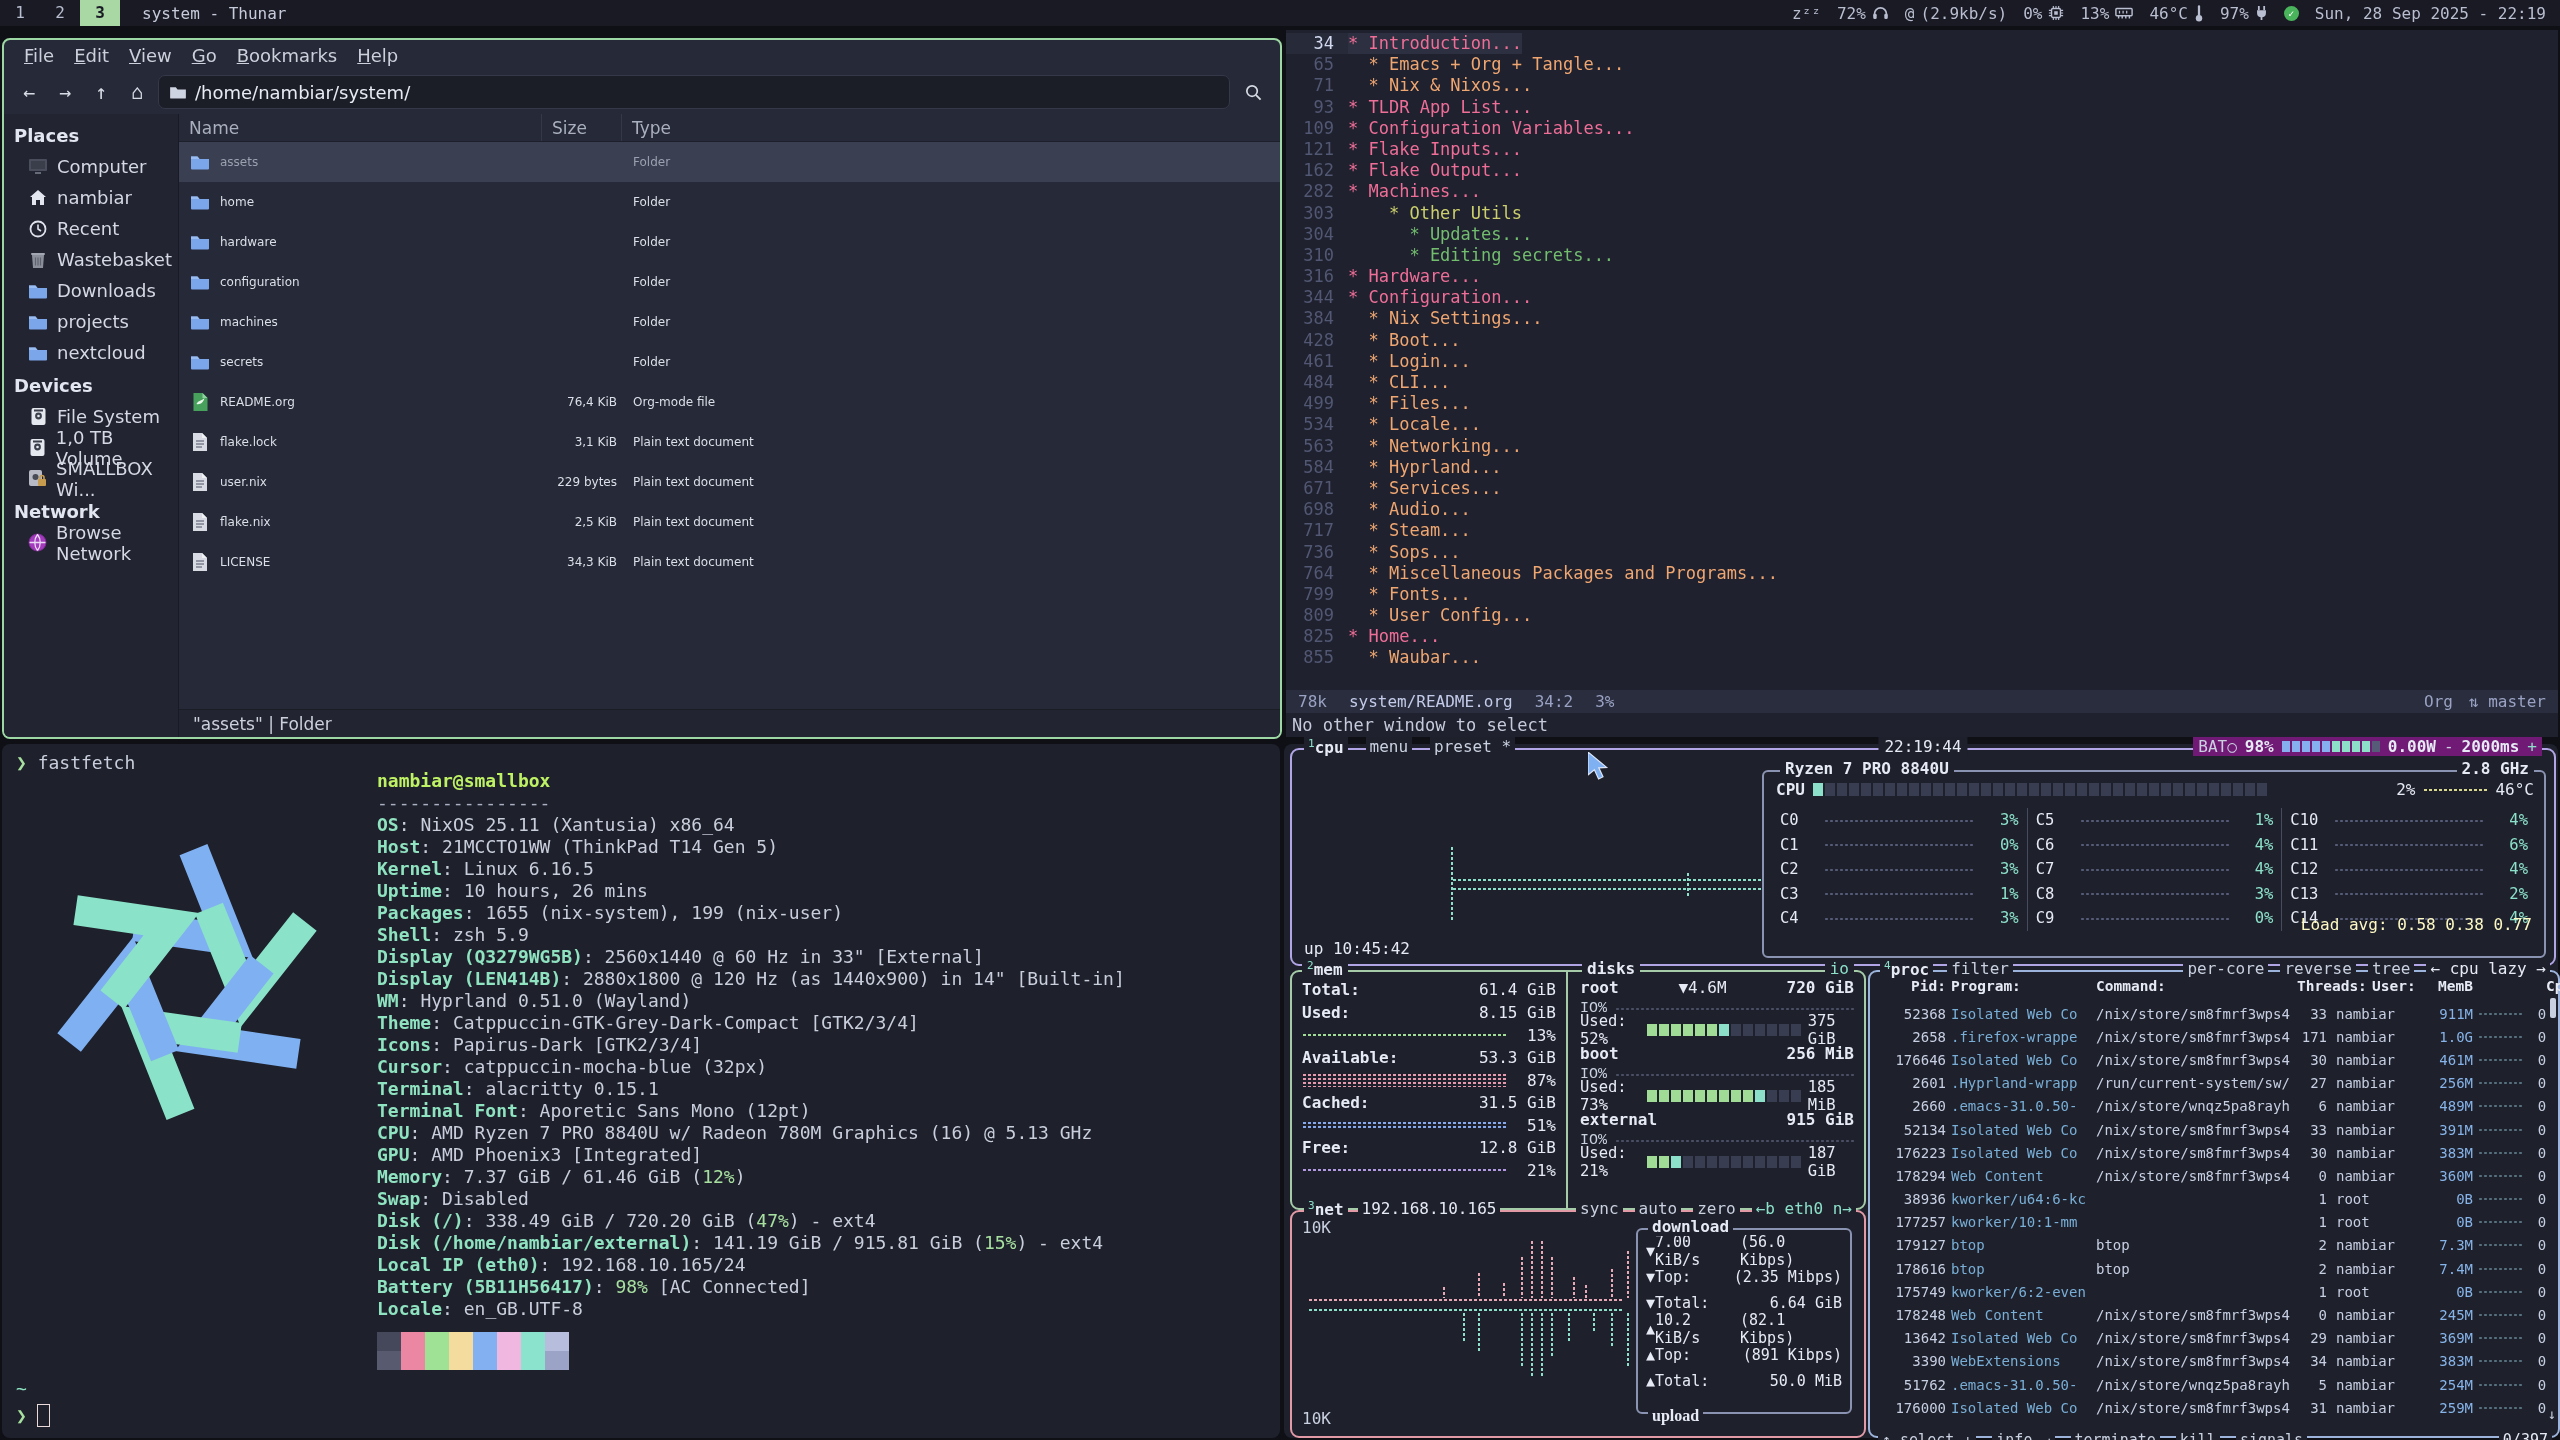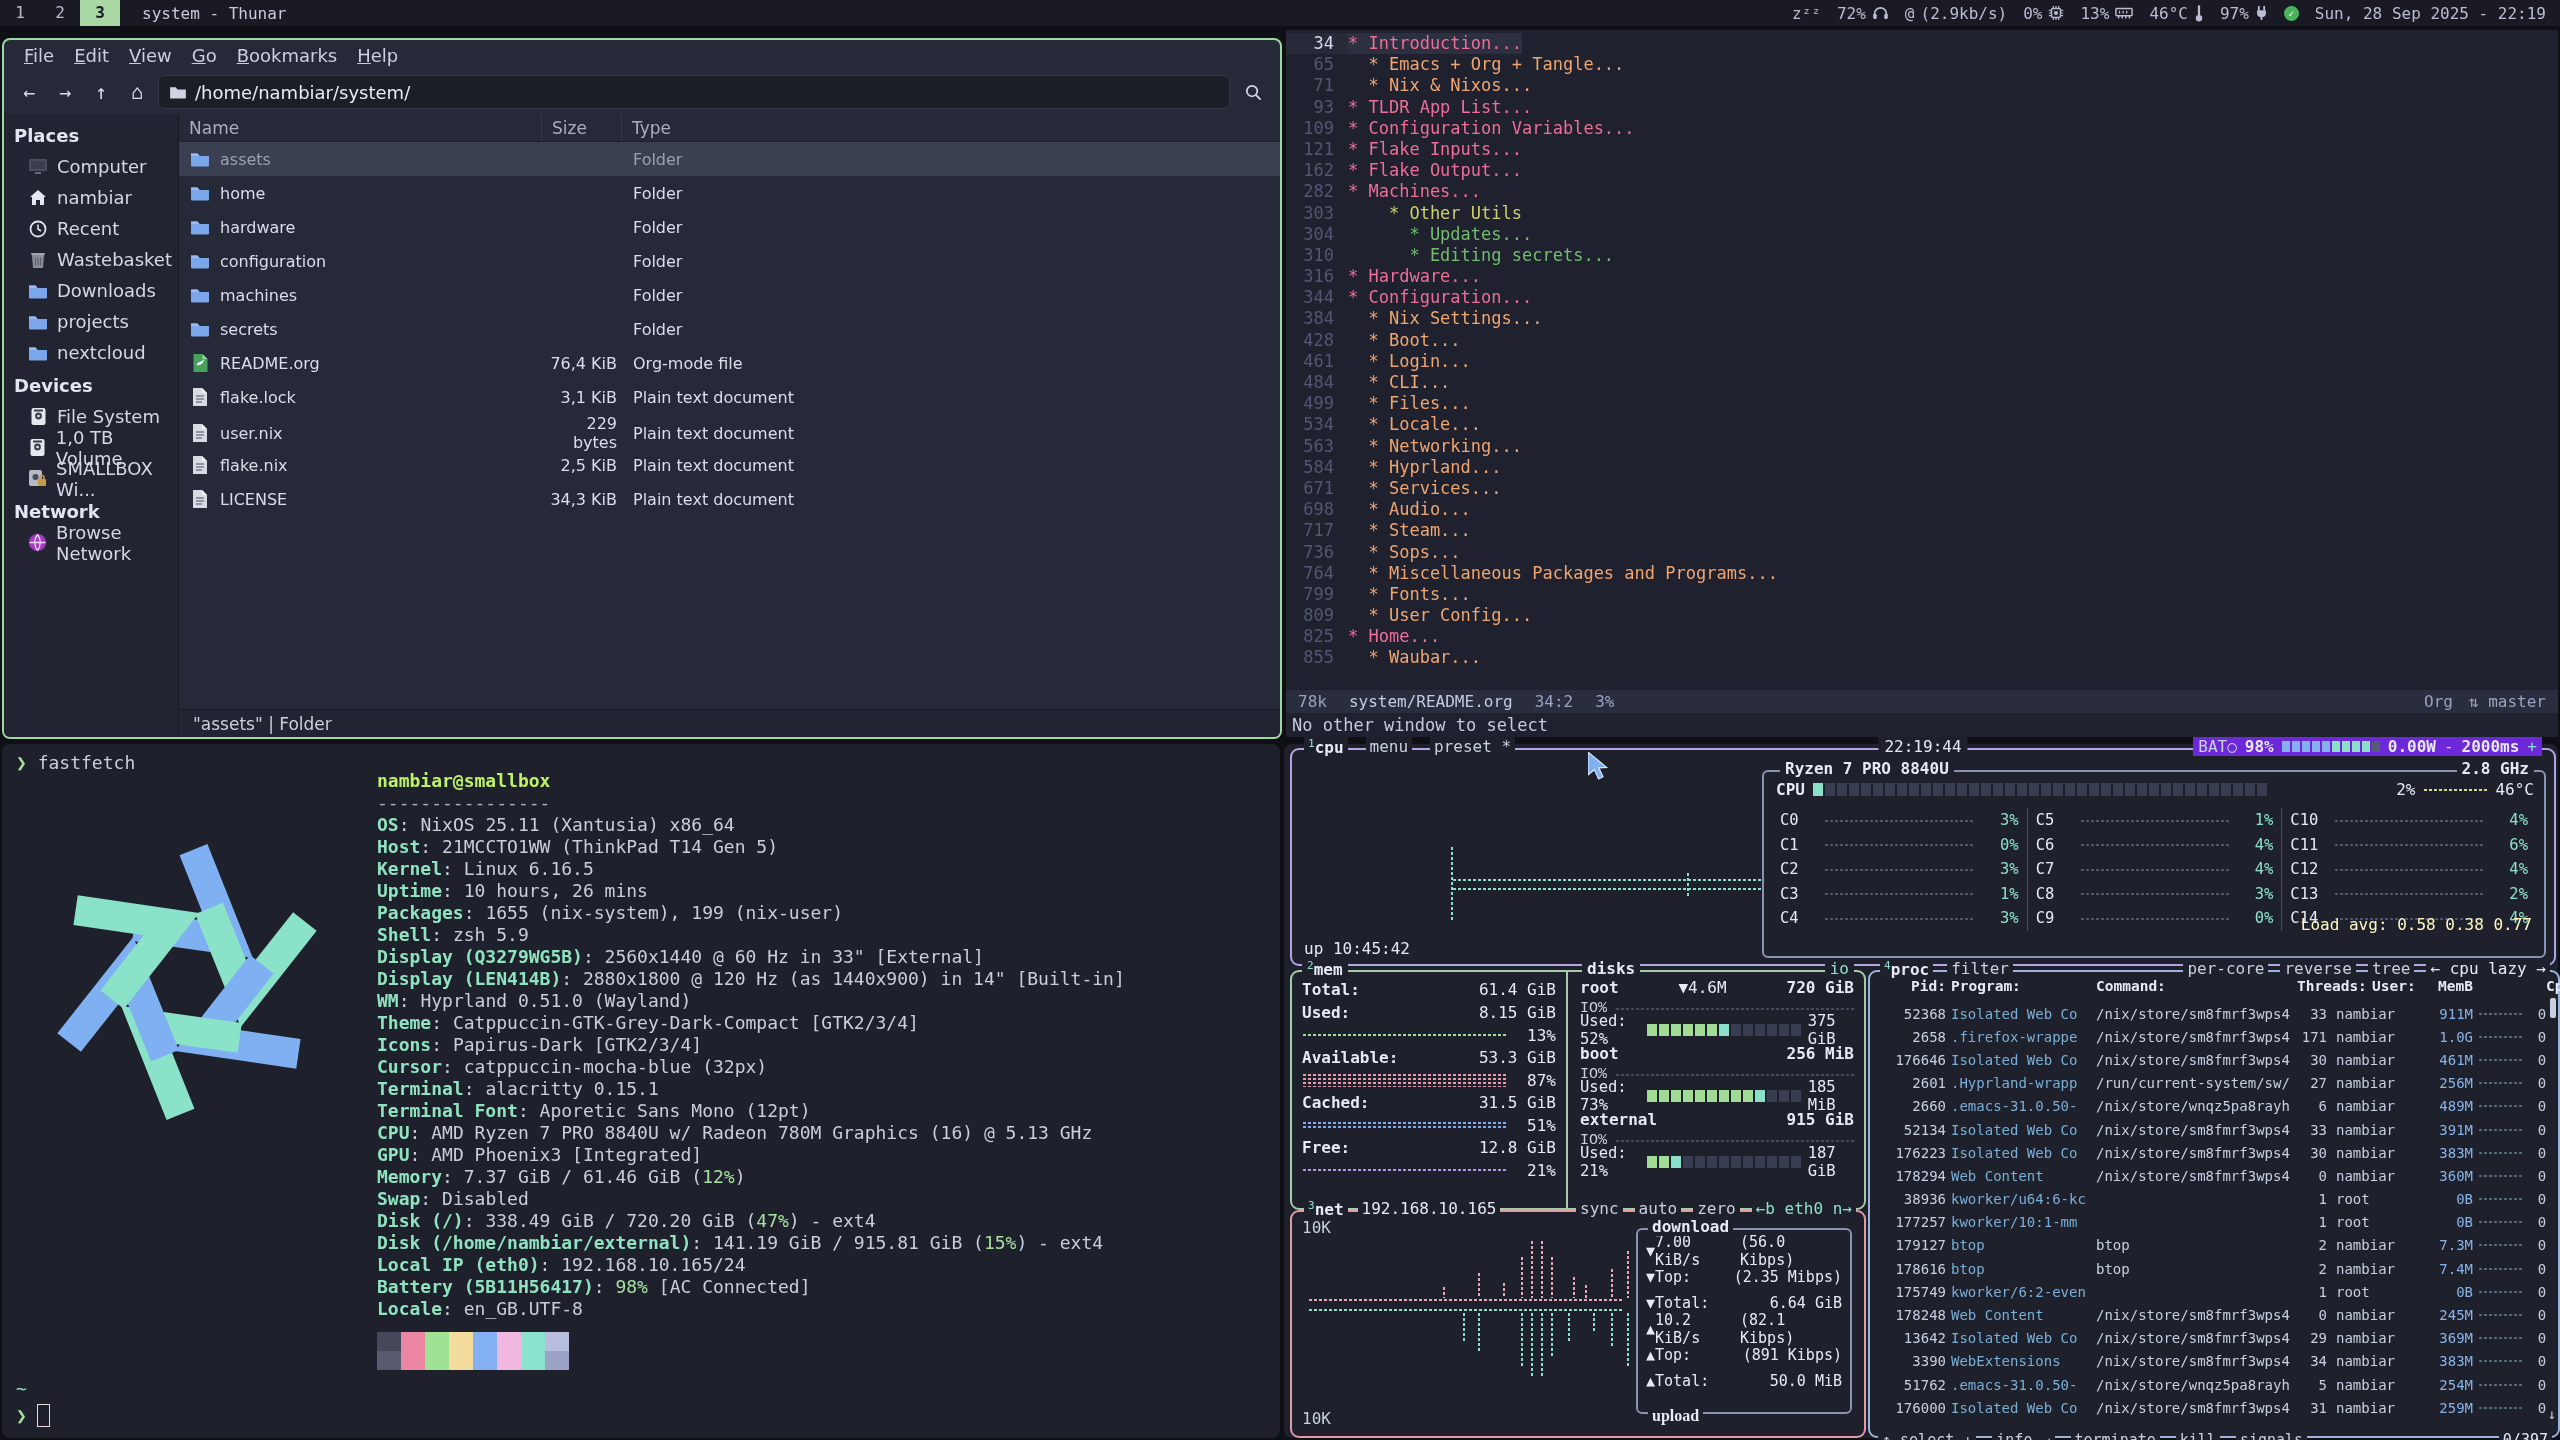--- a/index.html
+++ b/index.html
@@ -32,21 +32,21 @@
   #thunar-sidebar{width:174px;background:#222431;padding-top:4px;border-right:1px solid #191b24;}
   .side-head{font-weight:bold;font-size:18px;color:#e2e6f0;padding:7px 10px 5px 10px;}
   .side-item{height:31px;display:flex;align-items:center;gap:9px;padding-left:24px;color:#d5d9e4;font-size:18px;}
   .side-item .ic{width:20px;height:20px;display:flex;align-items:center;justify-content:center;}
   #thunar-main{flex:1;display:flex;flex-direction:column;min-width:0;}
   #thunar-colheads{height:27px;display:grid;grid-template-columns:362px 80px 1fr;align-items:center;
     color:#a9afbe;font-size:17px;border-bottom:1px solid #1d1f2a;}
   #thunar-colheads span{padding-left:10px;border-left:1px solid #343849;height:100%;display:flex;align-items:center;}
   #thunar-colheads span:first-child{border-left:none;}
   #thunar-files{flex:1;overflow:hidden;}
-  .file-row{height:34px;display:grid;grid-template-columns:362px 80px 1fr;align-items:center;font-size:16px;}
+  .file-row{height:40px;display:grid;grid-template-columns:362px 80px 1fr;align-items:center;font-size:12px;}
   .file-row .fname{display:flex;align-items:center;gap:9px;padding-left:10px;overflow:hidden;}
   .file-row .fsize{text-align:right;padding-right:4px;}
   .file-row .ftype{padding-left:12px;}
   .file-row.selected{background:#3a3f51;color:#9ba1b0;}
   .file-row .ic{width:22px;height:20px;display:flex;align-items:center;justify-content:center;flex:0 0 22px;}
   #thunar-status{height:27px;background:#222431;border-top:1px solid #1b1d26;display:flex;align-items:center;
     padding-left:14px;font-size:17px;color:#ccd0dc;}
 
   
   #emacs{position:absolute;left:1286px;top:30px;width:1272px;height:707px;background:#1f212e;
@@ -96,21 +96,21 @@
   .bx-label{position:absolute;top:-13px;background:#1e212c;padding:0 5px;white-space:nowrap;}
   .bx-label sup{color:#8ce0c9;font-size:11px;}
   .bx-label b{color:#e6eaf4;}
   .btn{color:#c9d0e0;}
   .teal{color:#8ce0c9;}
   .wt{color:#e6eaf4;}
   
   #cpu-tabs{position:absolute;left:12px;top:-13px;display:flex;gap:18px;}
   #cpu-tabs span{background:#1e212c;padding:0 4px;}
   #bx-time{position:absolute;left:50%;top:-13px;transform:translateX(-50%);background:#1e212c;padding:0 6px;color:#e6eaf4;}
-  #bat-cluster{position:absolute;right:12px;top:-13px;background:#6d28d9;padding:0 5px;display:flex;gap:8px;align-items:center;}
+  #bat-cluster{position:absolute;right:12px;top:-13px;background:#701a75;padding:0 5px;display:flex;gap:8px;align-items:center;}
   #bat-blocks{display:flex;gap:2px;}
   #bat-blocks i{width:8px;height:11px;display:block;}
   #cpu-up{position:absolute;left:12px;bottom:6px;color:#e6eaf4;}
   #cpu-graph{position:absolute;left:0;top:0;width:470px;height:210px;}
   .hdot,.vdot{position:absolute;background-image:radial-gradient(circle,var(--c) 1.2px,transparent 1.3px);background-size:5px 4px;}
   .vdot{background-size:4px 5px;width:4px;}
   #ryzen-box{position:absolute;left:470px;top:20px;width:780px;height:184px;border:2px solid #8b93b2;border-radius:6px;}
   #rz-title{position:absolute;left:16px;top:-13px;background:#1e212c;padding:0 5px;color:#e6eaf4;font-weight:bold;}
   #rz-freq{position:absolute;right:10px;top:-13px;background:#1e212c;padding:0 5px;color:#e6eaf4;font-weight:bold;}
   #rz-cpu-row{position:absolute;left:12px;right:10px;top:8px;display:flex;align-items:center;gap:8px;}

